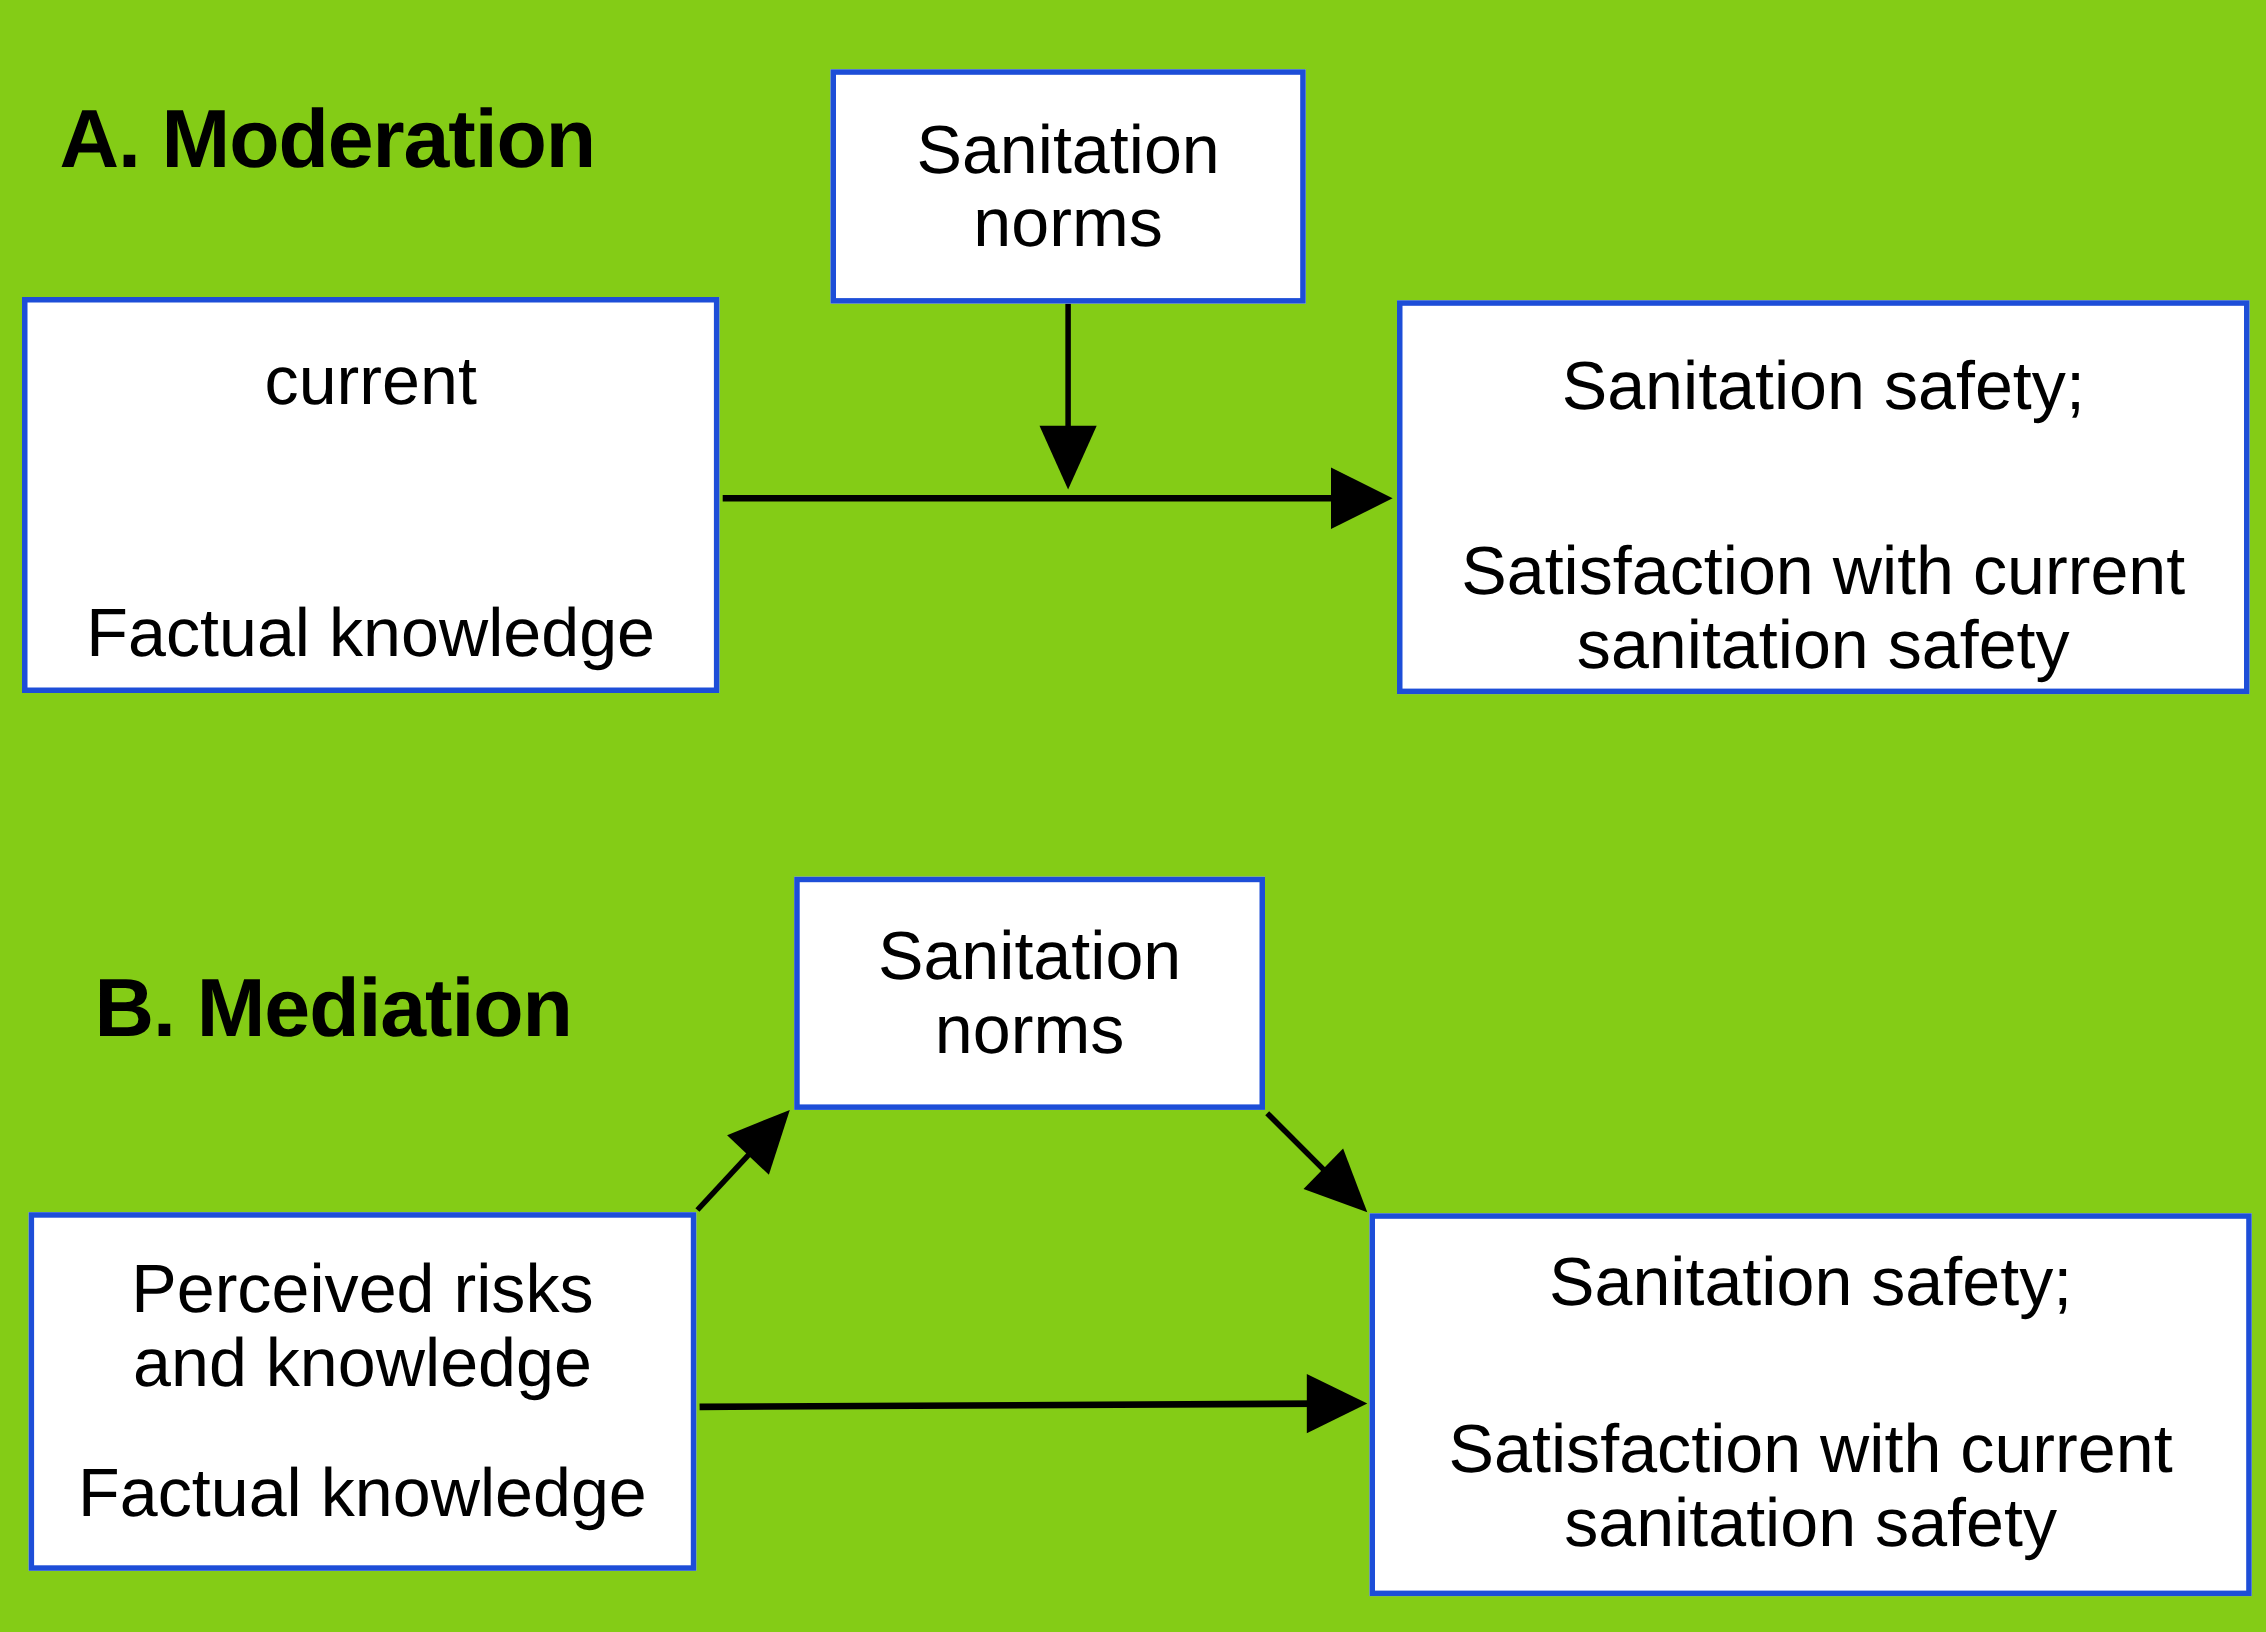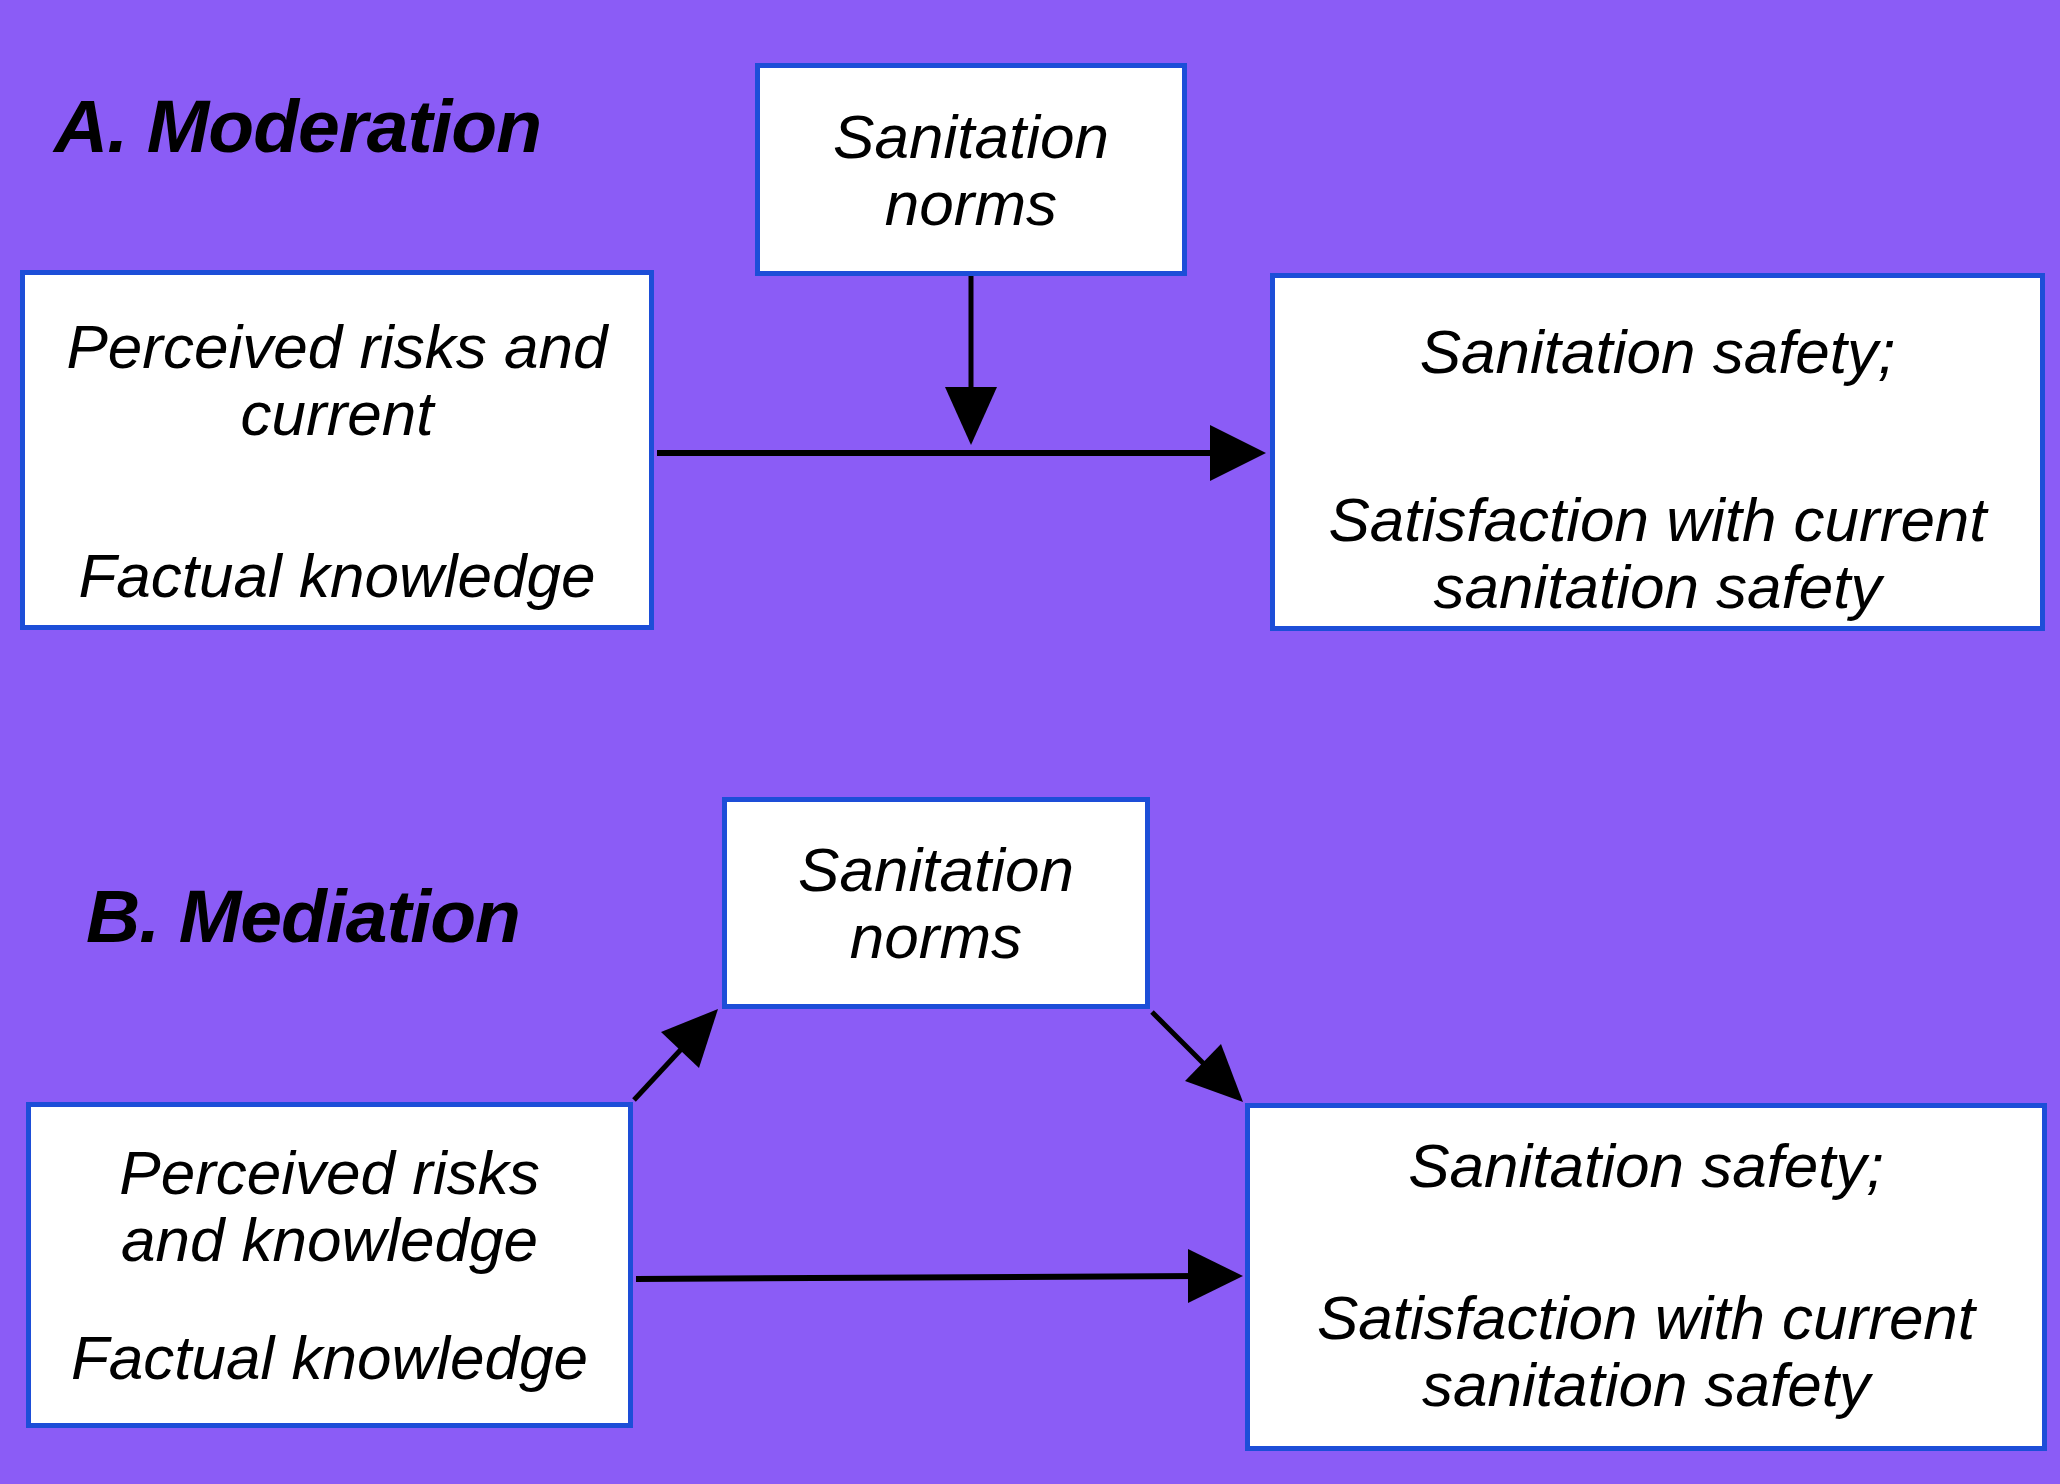--- a/index.html
+++ b/index.html
@@ -4,25 +4,24 @@
 <style>
   html, body {
     margin: 0;
     padding: 0;
     background: #ffffff;
   }
   .canvas {
     position: relative;
     width: 2060px;
     height: 1484px;
-    background: #8b5cf6;
+    background: #84cc16;
     font-family: "Liberation Sans", sans-serif;
     color: #000000;
     overflow: hidden;
-    font-style: italic;
   }
   .arrows {
     position: absolute;
     left: 0;
     top: 0;
     width: 2060px;
     height: 1484px;
   }
   .panel-title {
     position: absolute;
@@ -95,21 +94,20 @@
 
   <div class="box center" id="box-a-norms">
     <div class="para">
       <span>Sanitation</span>
       <span>norms</span>
     </div>
   </div>
 
   <div class="box split" id="box-a-left">
     <div class="para">
-      <span>Perceived risks and</span>
       <span>current</span>
     </div>
     <div class="para">
       <span>Factual knowledge</span>
     </div>
   </div>
 
   <div class="box split" id="box-a-right">
     <div class="para">
       <span>Sanitation safety;</span>

